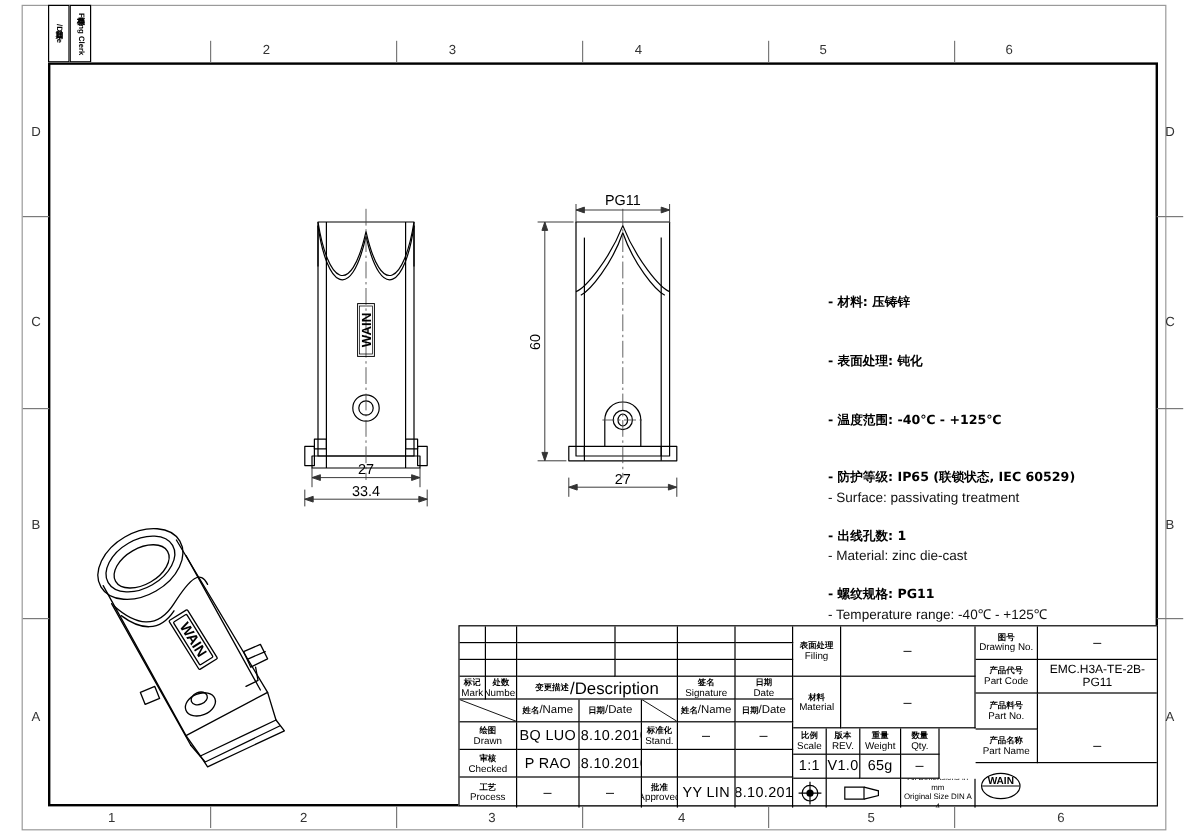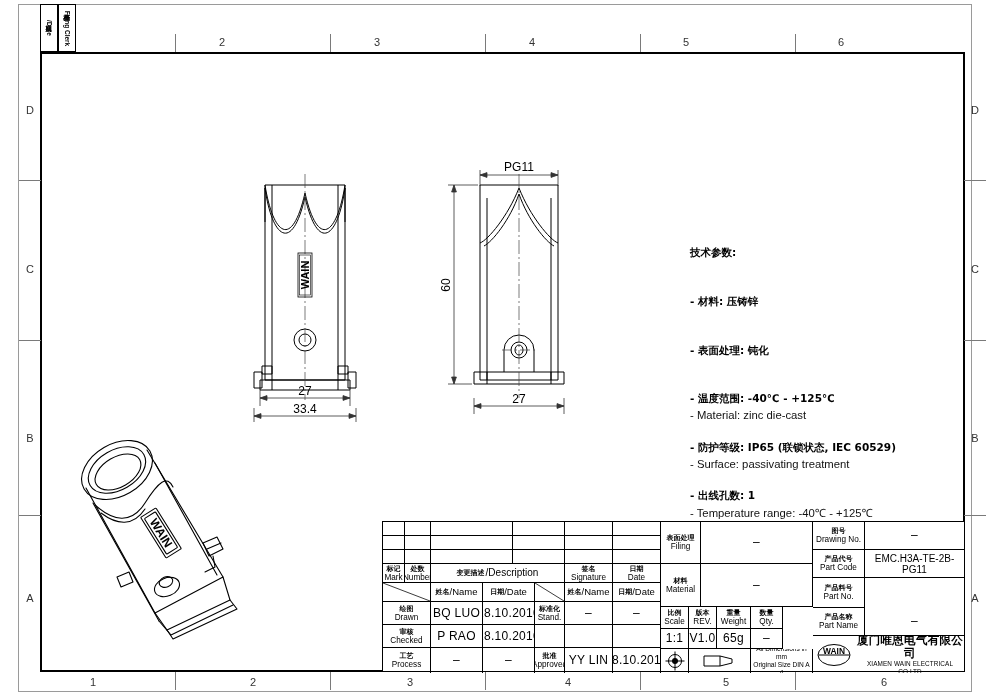--- a/index.html
+++ b/index.html
@@ -264,32 +264,31 @@
           <rect x="-21" y="-6.5" width="42" height="13" rx="1"></rect>
         </g>
       </g>
       <g transform="translate(106,108) rotate(58)">
         <text x="0" y="4" text-anchor="middle" font-family="Liberation Sans, sans-serif" font-size="12" font-weight="bold" fill="#000">WAIN</text>
       </g>
     </svg>
   </div>
 
   <div class="spec spec-cn" style="left:690px;top:212px">
-    <div>技术参数:</div>
     <div>- 材料: 压铸锌</div>
     <div>- 表面处理: 钝化</div>
     <div>- 温度范围: -40℃ - +125℃</div>
     <div>- 防护等级: IP65 (联锁状态, IEC 60529)</div>
     <div>- 出线孔数: 1</div>
     <div>- 螺纹规格: PG11</div>
   </div>
 
   <div class="spec spec-en" style="left:690px;top:374px">
+    <div>- Surface: passivating treatment</div>
     <div>- Material: zinc die-cast</div>
-    <div>- Surface: passivating treatment</div>
     <div>- Temperature range: -40℃ - +125℃</div>
     <div>- Degree of protection: IP65</div>
     <div>   (acc.to IEC 60529 for coupled connector)</div>
     
     
     
   </div>
 
   <div id="tb">
 
@@ -317,21 +316,21 @@
     <div class="c" style="left:0;top:42px;width:22px;height:19px">
       <span class="cn">标记</span>
       <span class="en">Mark</span>
     </div>
     <div class="c" style="left:22px;top:42px;width:26px;height:19px">
       <span class="cn">处数</span>
       <span class="en">Number</span>
     </div>
     <div class="c" style="left:48px;top:42px;width:134px;height:19px;flex-direction:row;gap:1px">
       <span class="cn">变更描述</span>
-      <span style="font-size:10px">/Description</span>
+      <span style="font-size:14px">/Description</span>
     </div>
     <div class="c" style="left:182px;top:42px;width:48px;height:19px">
       <span class="cn">签名</span>
       <span class="en">Signature</span>
     </div>
     <div class="c" style="left:230px;top:42px;width:48px;height:19px">
       <span class="cn">日期</span>
       <span class="en">Date</span>
     </div>
 
@@ -476,22 +475,18 @@
 
     <div class="c nr nb" style="left:430px;top:114px;width:151px;height:37px">
       <div class="co-wrap">
         <div class="co-logo">
           <svg width="34" height="22" viewBox="0 0 34 22">
             <ellipse cx="17" cy="11" rx="16" ry="10.5" fill="none" stroke="#000" stroke-width="1"></ellipse>
             <line x1="1.5" y1="11" x2="32.5" y2="11" stroke="#000" stroke-width="1"></line>
             <text x="17" y="9.5" text-anchor="middle" font-family="Liberation Sans, sans-serif" font-size="8.4" font-weight="bold" fill="#000">WAIN</text>
           </svg>
         </div>
-        <div class="co-txt">
-          <span class="co-cn">厦门唯恩电气有限公司</span>
-          <span class="co-en">XIAMEN WAIN ELECTRICAL CO.LTD</span>
-        </div>
       </div>
     </div>
 
   </div>
 
 </div>
 
 </body></html>

